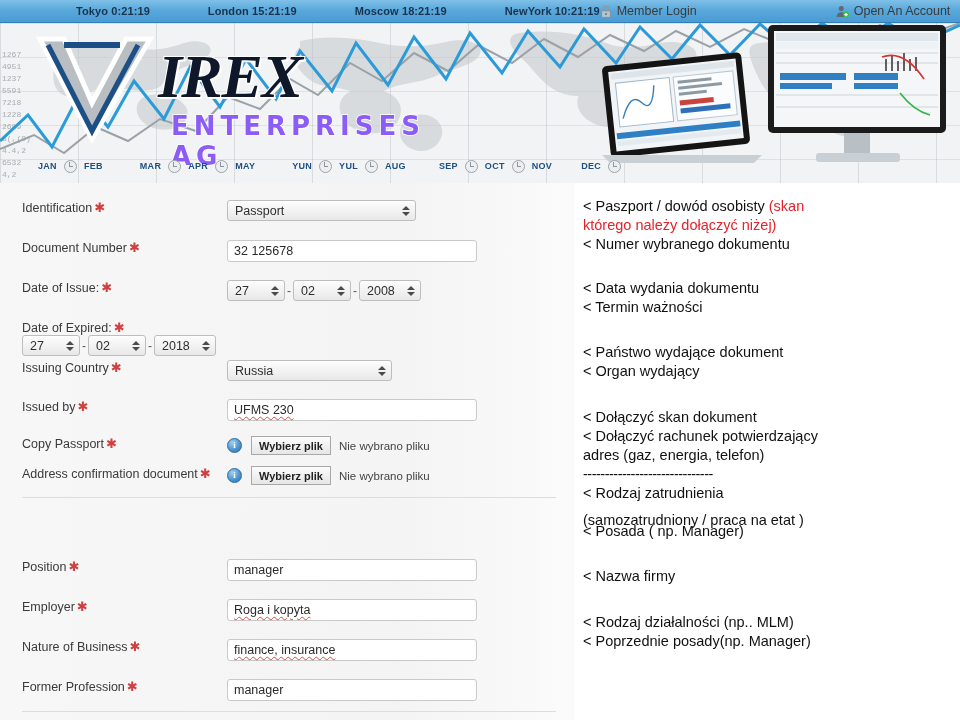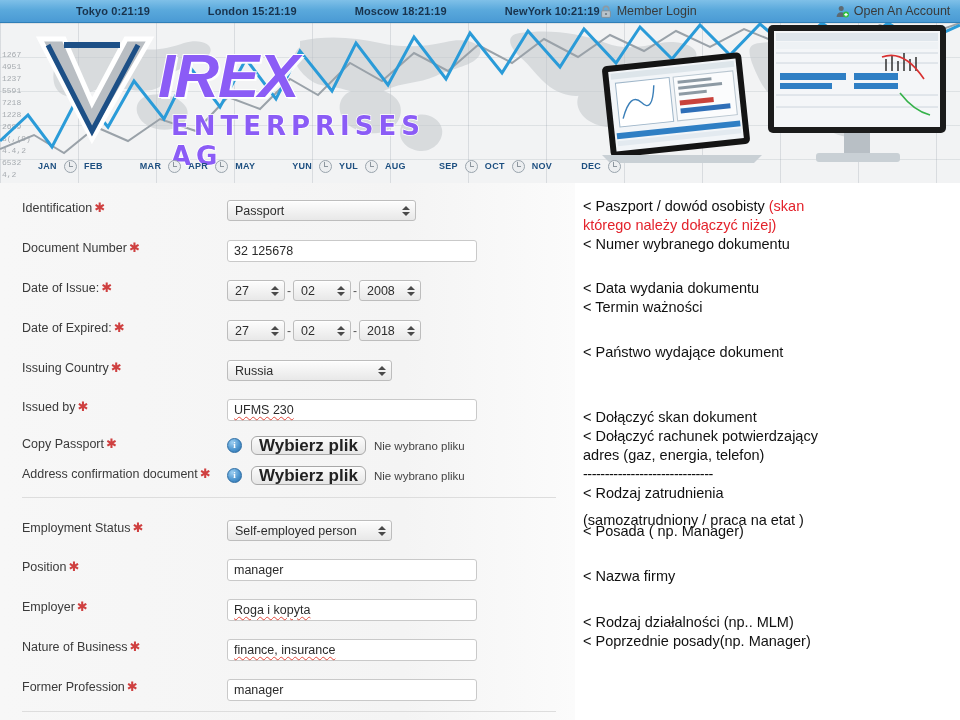--- a/index.html
+++ b/index.html
@@ -49,24 +49,24 @@
     position:absolute;left:2px;top:26px;width:58px;
     font-family:"Liberation Mono", monospace;
     font-size:8px;line-height:12px;color:#8d9399;opacity:.75;
     text-align:left;
   }
 
   
   .logo{position:absolute;left:30px;top:8px;width:400px;height:120px;}
   .logo-text{
     position:absolute;left:128px;top:14px;
-    font-family:Liberation Sans, sans-serif;
+    font-family:Liberation Serif, serif;
     font-weight:bold;font-style:italic;
     font-size:62px;line-height:62px;letter-spacing:-1px;
-    color:#8b5cf6;
+    color:#0f172a;
     -webkit-text-stroke:2px #ffffff;
     paint-order:stroke fill;
     text-shadow:2px 2px 0 rgba(255,255,255,.9);
   }
   .logo-sub{
     position:absolute;left:132px;top:80px;
     font-family:"DejaVu Sans", sans-serif;
     font-weight:bold;font-size:26px;letter-spacing:5px;
     color:#8b5cf6;
     -webkit-text-stroke:1.5px #ffffff;
@@ -140,23 +140,23 @@
     width:13px;height:13px;border-radius:50%;flex:0 0 auto;
     background:radial-gradient(circle at 35% 28%,#9fd0f2 0%,#4f97d0 55%,#2b6ea8 100%);
     border:1px solid #2a6ba3;
     color:#fff;font-size:9px;font-weight:bold;line-height:12px;text-align:center;
     font-family:"Liberation Serif", serif;
     margin-right:9px;cursor:pointer;
   }
   .filebtn{
     height:19px;box-sizing:border-box;
     background:linear-gradient(to bottom,#fcfcfc,#e6e6e6);
-    border:1px solid #a8a8a8;border-radius:6px;
+    border:1px solid #a8a8a8;border-radius:0;
     padding:0 7px;display:flex;align-items:center;
-    font-size:17px;color:#222;font-weight:bold;cursor:pointer;
+    font-size:11px;color:#222;font-weight:bold;cursor:pointer;
   }
   .filetxt{font-size:11.5px;color:#444;margin-left:8px;}
 
   .divider{position:absolute;left:22px;width:534px;height:1px;background:#dddddd;}
 
   
   .notes{
     position:absolute;left:575px;top:183px;width:385px;height:537px;
     background:#ffffff;
     font-size:14.5px;line-height:19.5px;color:#111;
@@ -390,21 +390,21 @@
         <div class="sel" style="width:62px;">
           <span class="sv">2008</span>
           <span class="arrows">
               <i class="up"></i>
               <i class="dn"></i>
             </span>
         </div>
       </div>
     </div>
 
-    <div class="row" style="top:137px;">
+    <div class="row" style="top:137px;flex-direction:column;">
       <div class="lbl"><span>Date of Expired:</span><span class="req">✱</span></div>
       <div class="ctrl">
         <div class="sel" style="width:58px;">
           <span class="sv">27</span>
           <span class="arrows">
               <i class="up"></i>
               <i class="dn"></i>
             </span>
         </div>
         <span class="dash">-</span>
@@ -465,32 +465,20 @@
         <span class="infoic">i</span>
         <div class="filebtn">
             <span>Wybierz plik</span>
           </div>
         <span class="filetxt">Nie wybrano pliku</span>
       </div>
     </div>
 
     <div class="divider" style="top:314px;"></div>
 
-    <div class="row" style="top:337px;">
-      <div class="lbl"><span>Employment Status</span><span class="req">✱</span></div>
-      <div class="ctrl">
-        <div class="sel" style="width:165px;">
-          <span class="sv">Self-employed person</span>
-          <span class="arrows">
-              <i class="up"></i>
-              <i class="dn"></i>
-            </span>
-        </div>
-      </div>
-    </div>
 
     <div class="row" style="top:376px;">
       <div class="lbl"><span>Position</span><span class="req">✱</span></div>
       <div class="ctrl">
         <div class="txt" style="width:250px;">
             <span>manager</span>
           </div>
       </div>
     </div>
 
@@ -529,20 +517,21 @@
     <div class="note" style="top:14px;">
       <span>&lt; Paszport / dowód osobisty </span><span class="red">(skan</span>
     </div>
     <div class="note red" style="top:33px;">którego należy dołączyć niżej)</div>
     <div class="note" style="top:52px;">&lt; Numer wybranego dokumentu</div>
 
     <div class="note" style="top:96px;">&lt; Data wydania dokumentu</div>
     <div class="note" style="top:115px;">&lt; Termin ważności</div>
 
     <div class="note" style="top:160px;">&lt; Państwo wydające dokument</div>
+    <div class="note" style="top:179px;">&lt; Organ wydający</div>
 
     <div class="note" style="top:225px;">&lt; Dołączyć skan dokument</div>
     <div class="note" style="top:244px;">&lt; Dołączyć rachunek potwierdzający</div>
     <div class="note" style="top:263px;">adres (gaz, energia, telefon)</div>
     <div class="note dashline" style="top:282px;">------------------------------</div>
     <div class="note" style="top:301px;">&lt; Rodzaj zatrudnienia</div>
     <div class="note" style="top:328px;">(samozatrudniony / praca na etat )</div>
     <div class="note" style="top:339px;">&lt; Posada ( np. Manager)</div>
 
     <div class="note" style="top:384px;">&lt; Nazwa firmy</div>

